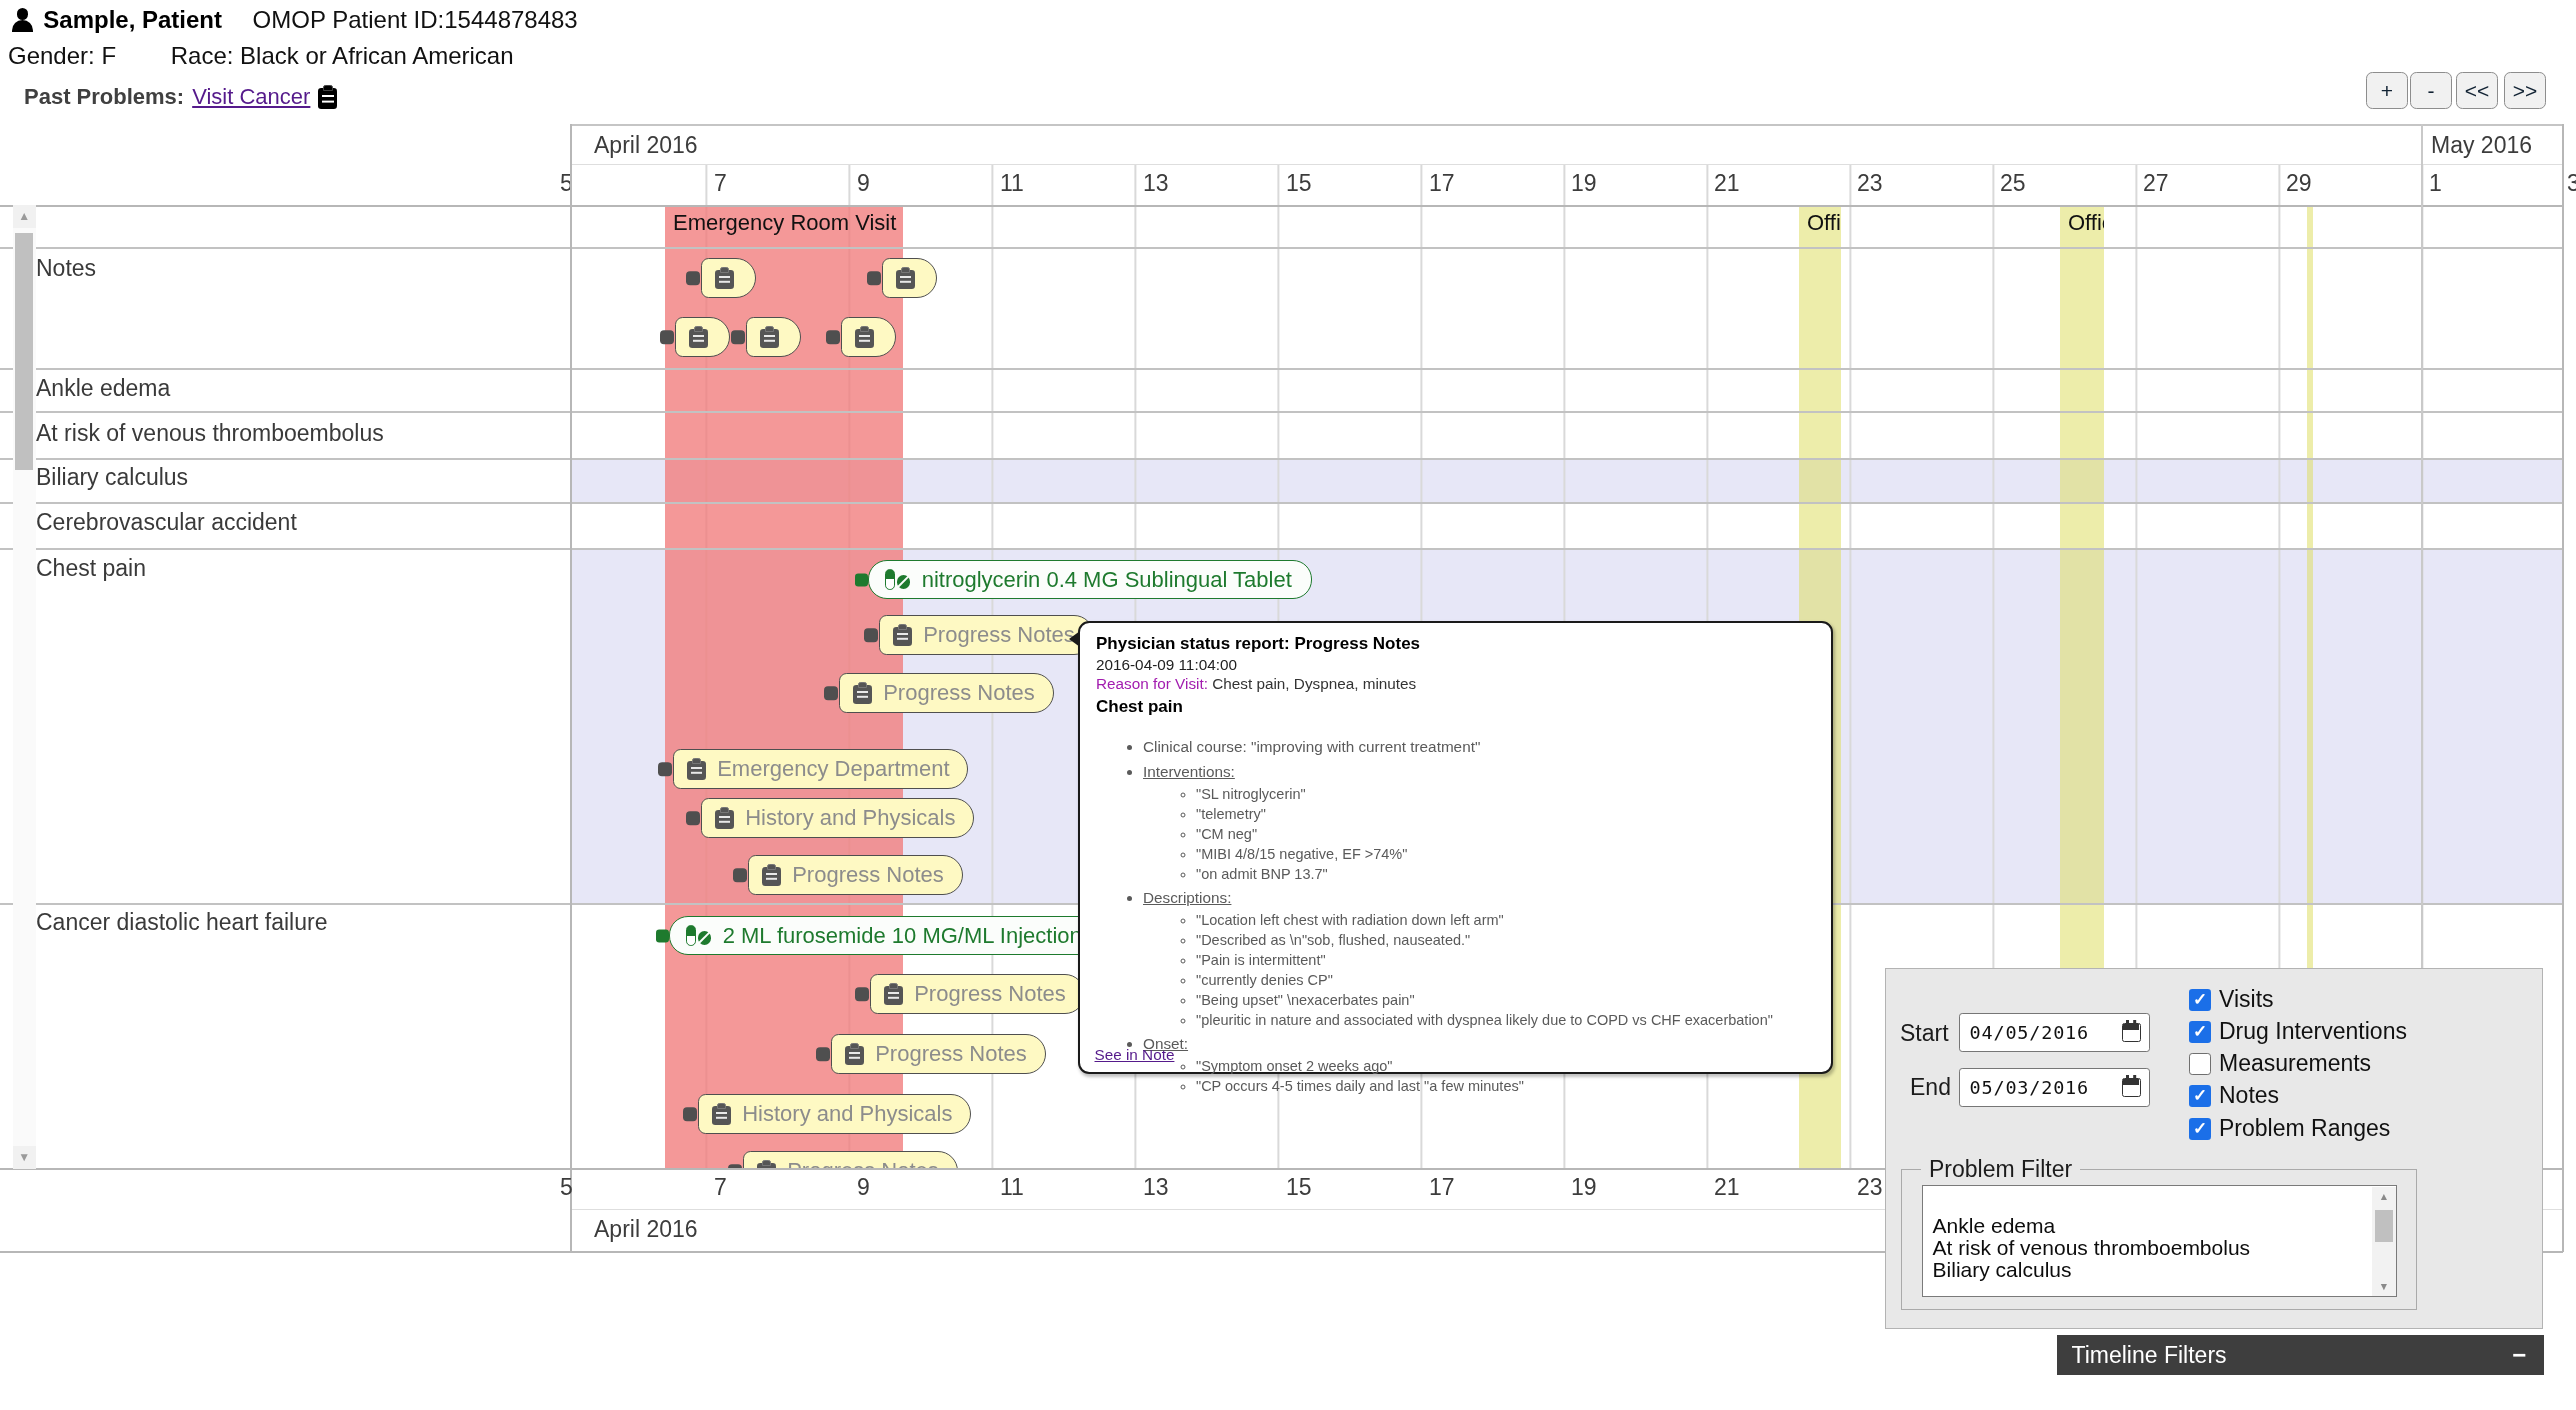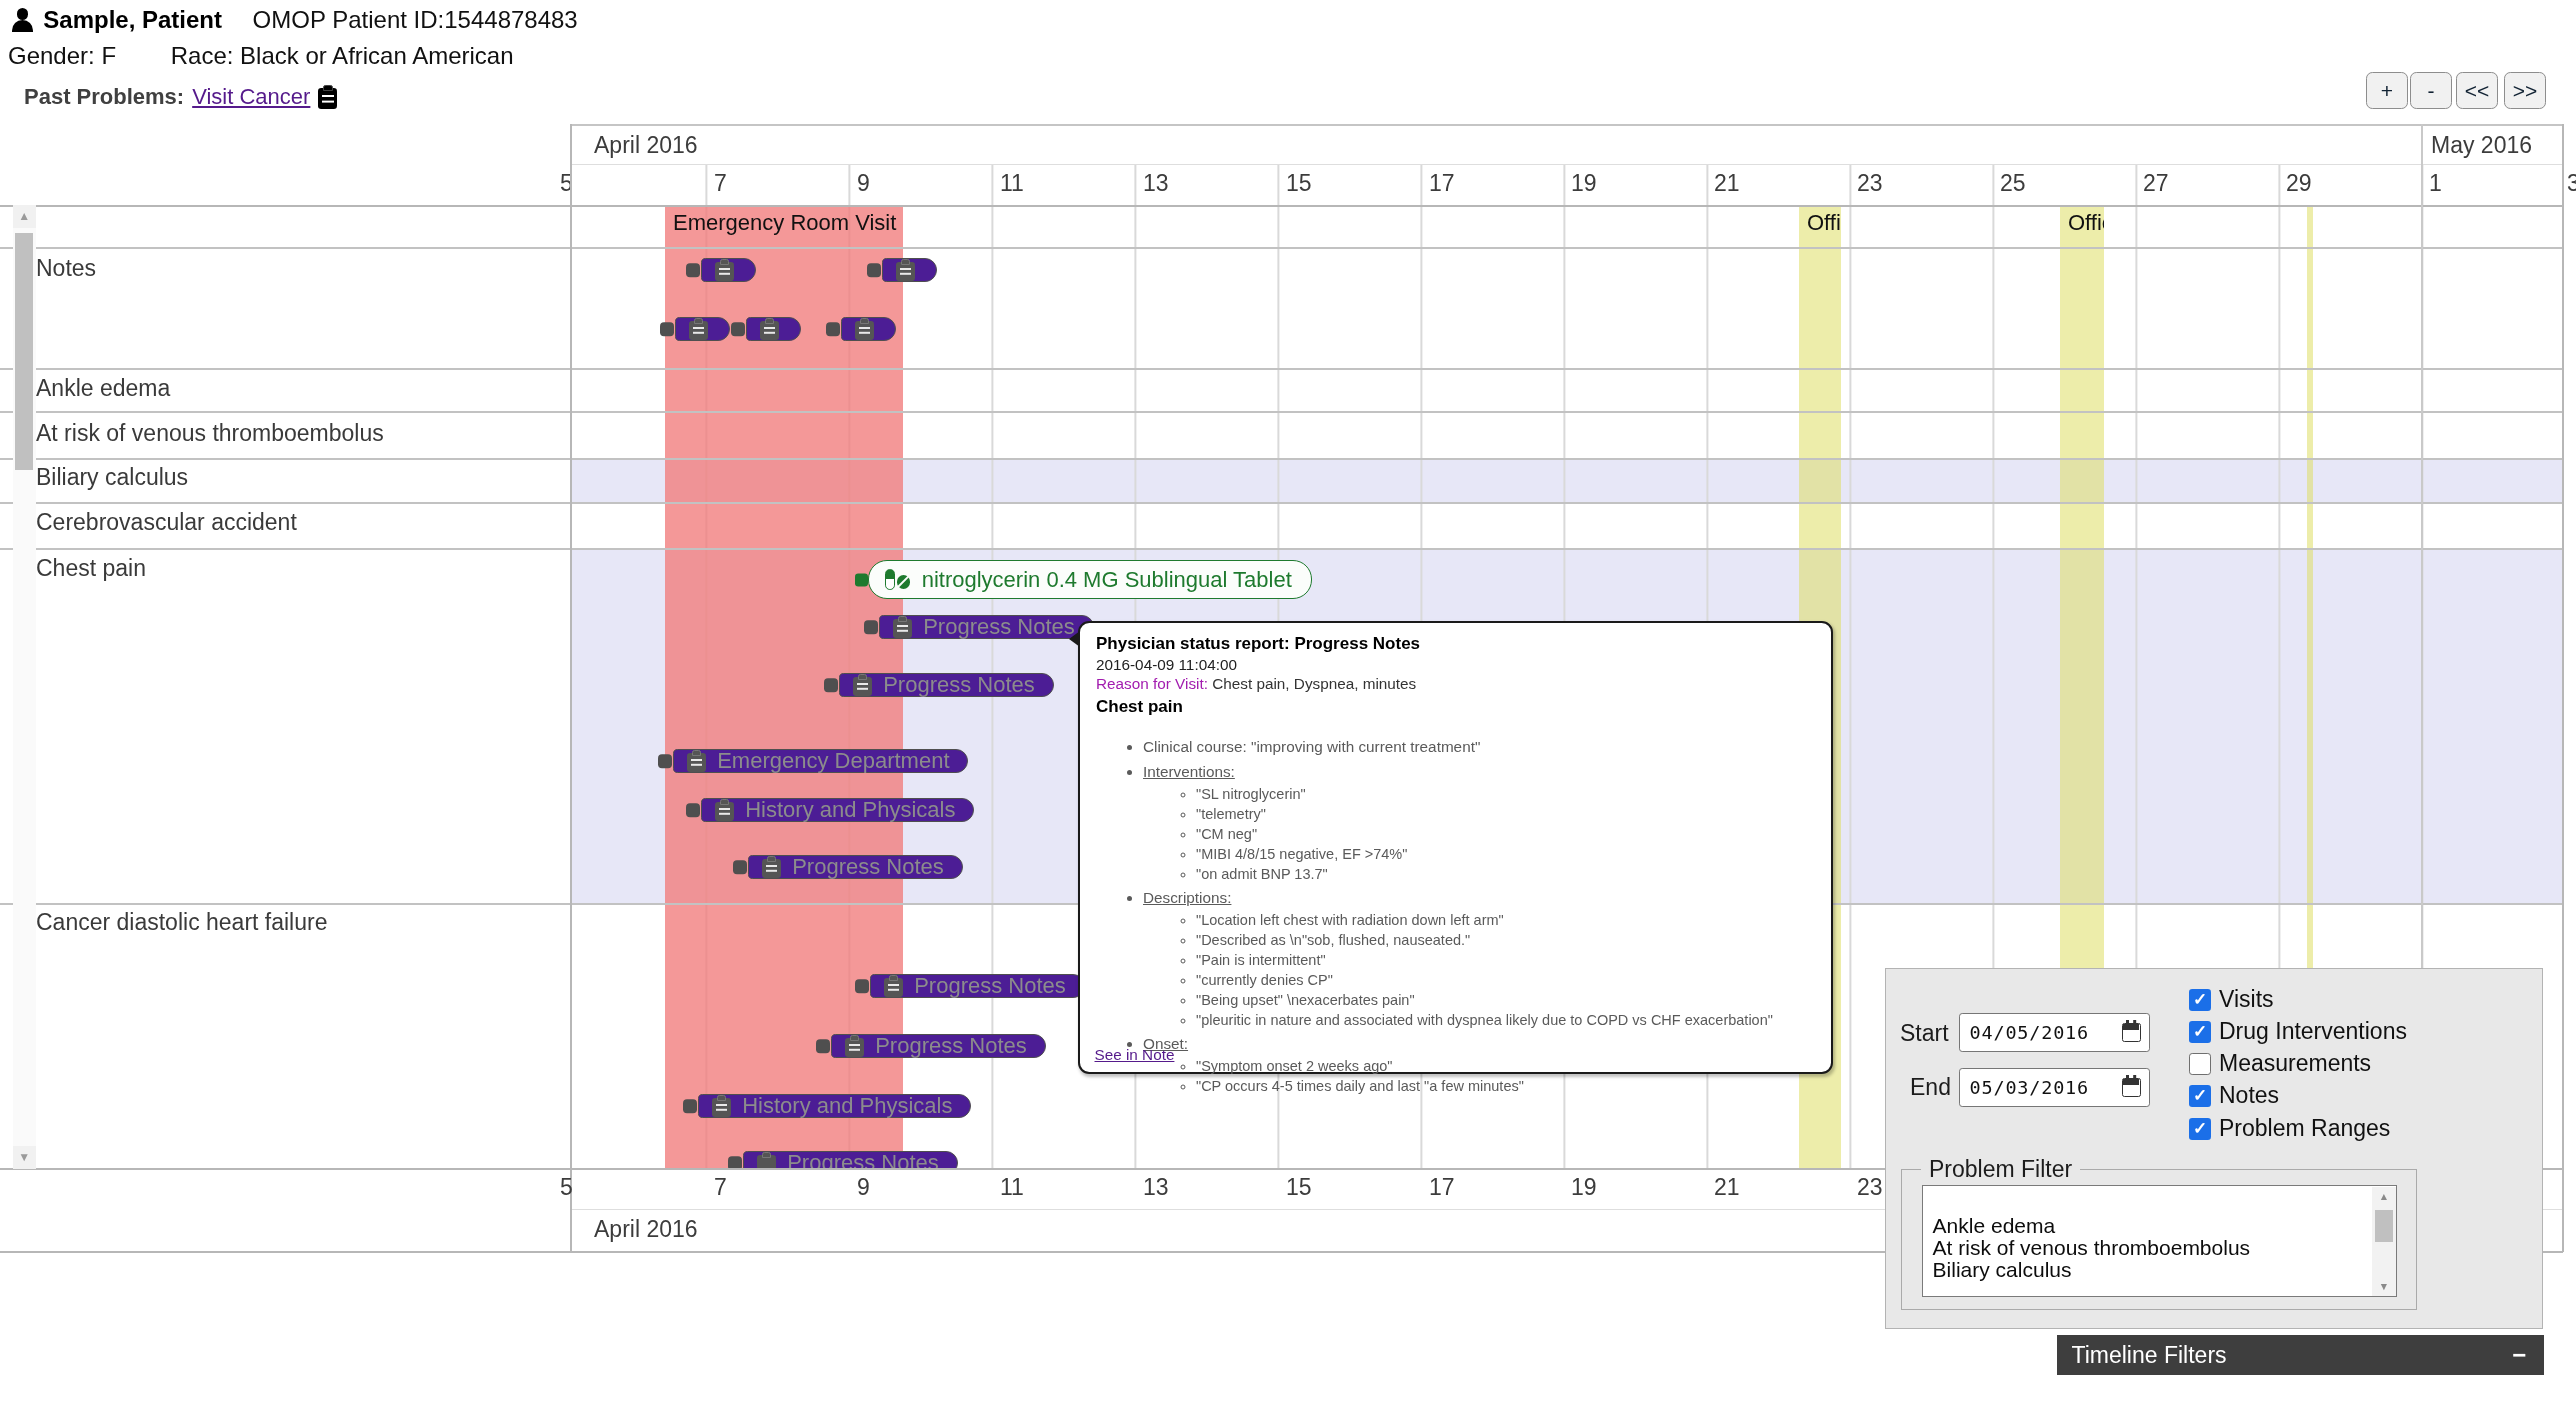--- a/index.html
+++ b/index.html
@@ -52,21 +52,21 @@
     background:repeating-linear-gradient(90deg, transparent 0 141px, #d9d9d9 141px 143px);
     background-position-x:-5.6px;
   }
   .visit-band { position:absolute; top:0; height:964px; overflow:hidden; }
   .visit-band.em { background:rgba(241,123,123,0.78); }
   .visit-band.of { background:rgba(222,222,100,0.55); }
   .visit-label { position:absolute; left:8px; top:4.8px; font-size:22px; color:#111; white-space:nowrap; }
 
   
   .npill {
-    position:absolute; height:24px; background:#4c1d95; border:1.6px solid #4f4f4f;
+    position:absolute; height:40px; background:#fef9c3; border:1.6px solid #4f4f4f;
     border-radius:8px 21px 21px 8px; display:flex; align-items:center; gap:11.2px;
     padding:0 17.7px 0 13px; cursor:pointer; z-index:3;
   }
   .npill .dot { position:absolute; left:-16px; top:50%; transform:translateY(-50%);
     width:13.7px; height:13.7px; border-radius:4px; background:#4f4f4f; }
   .npill .lbl { font-size:22px; color:#8c8c8c; white-space:nowrap; }
   .clip { position:relative; width:19px; height:22.5px; flex:0 0 auto; }
   .clip .body { position:absolute; left:0; top:3.2px; width:19px; height:19px; background:#555; border-radius:3.2px; }
   .clip .tab { position:absolute; left:4.8px; top:0; width:9.6px; height:6.4px; background:#555; border-radius:2.4px 2.4px 0 0; border:0.8px solid #777; }
   .clip .sheet { position:absolute; left:4px; top:8.8px; width:11.2px; height:2.4px; background:#e9e9e9; box-shadow:0 4.8px 0 #e9e9e9; }
@@ -314,20 +314,28 @@
     <div class="npill" style="left:178px; top:650px;">
       <span class="dot"></span>
         <span class="clip">
           <span class="body"></span>
           <span class="tab"></span>
           <span class="sheet"></span>
         </span>
       <span class="lbl">Progress Notes</span>
     </div>
 
+    <div class="dpill" style="left:99px; top:711px;">
+      <span class="dot"></span>
+      <span class="meds">
+          <span class="cap1"></span>
+          <span class="cap2"></span>
+        </span>
+      <span class="lbl">2 ML furosemide 10 MG/ML Injection</span>
+    </div>
     <div class="npill" style="left:300px; top:769px;">
       <span class="dot"></span>
         <span class="clip">
           <span class="body"></span>
           <span class="tab"></span>
           <span class="sheet"></span>
         </span>
       <span class="lbl">Progress Notes</span>
     </div>
     <div class="npill" style="left:261px; top:829px;">

